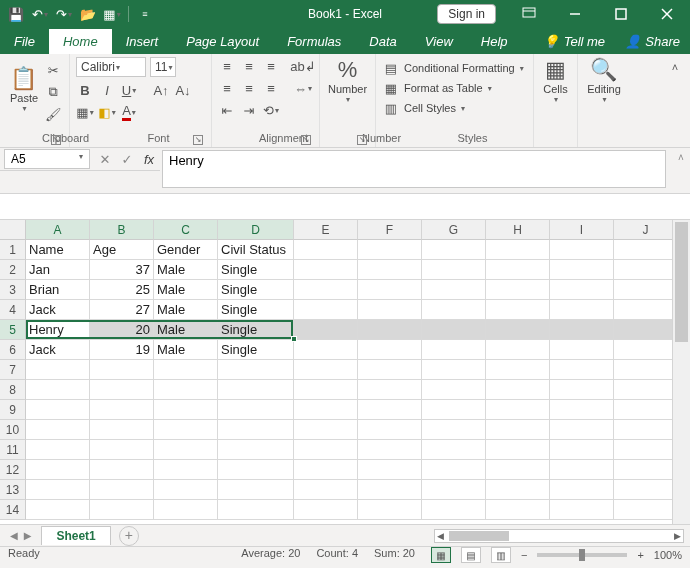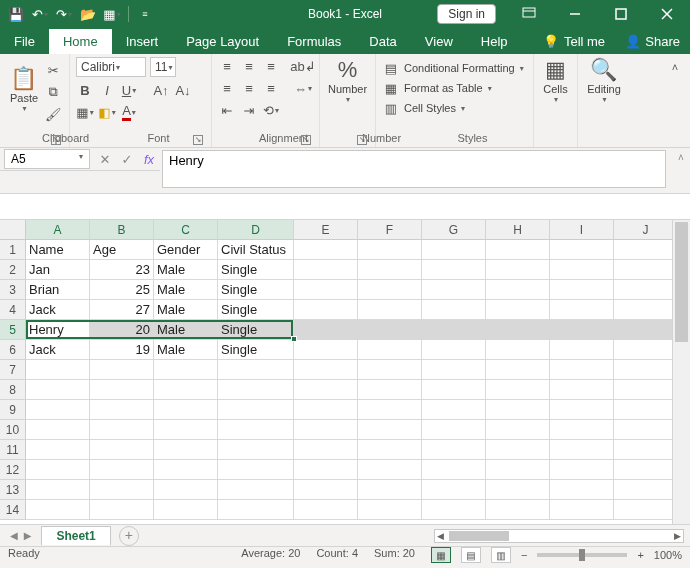--- a/index.html
+++ b/index.html
@@ -10,21 +10,21 @@
   .qat { display:flex; align-items:center; gap:8px; padding-left:8px; }
   .qat .qicon { width:16px; height:16px; display:flex; align-items:center; justify-content:center; color:#fff; font-size:13px; }
   .qat .sep { width:1px; height:16px; background:rgba(255,255,255,0.3); }
   .title-center { position:absolute; left:50%; transform:translateX(-50%); font-size:12px; }
   .title-right { margin-left:auto; display:flex; align-items:center; gap:0; }
   .signin { background:#fff; color:#333; border:1px solid #aaa; padding:2px 10px; font-size:12px; margin-right:10px; cursor:pointer; border-radius:4px; }
   .winbtn { width:46px; height:28px; display:flex; align-items:center; justify-content:center; color:#fff; font-size:12px; cursor:pointer; }
   .winbtn svg { stroke:#fff; fill:none; }
 
   
-  .tabs { height:26px; background:#217346; display:flex; align-items:flex-end; color:#fff; font-size:13px; }
+  .tabs { height:26px; background:#217346; display:flex; align-items:flex-end; color:#fff; font-size:13px;font-style:italic; }
   .tab { padding:5px 14px; cursor:pointer; }
   .tab.active { background:#fff; color:#217346; }
   .tabs-right { margin-left:auto; display:flex; }
   .tabs-right .tab { padding:5px 10px; display:flex; align-items:center; gap:4px; }
 
   
   .ribbon { height:94px; background:#f3f2f1; border-bottom:1px solid #d4d4d4; display:flex; font-size:11px; color:#444; }
   .rgroup { border-right:1px solid #e1e1e1; padding:3px 6px 0 6px; display:flex; flex-direction:column; justify-content:space-between; position:relative; }
   .rgroup-label { text-align:center; font-size:11px; color:#666; padding:2px 0 3px 0; position:relative;margin-left:36px; }
   .rgroup-label .launcher { position:absolute; right:2px; bottom:2px; width:10px; height:10px; border:1px solid #888; font-size:8px; line-height:8px; color:#666; cursor:pointer; text-align:center; }
@@ -38,21 +38,21 @@
   .font-select { border:1px solid #c8c8c8; background:#fff; font-size:12px; padding:1px 4px; height:20px; display:flex; align-items:center; cursor:pointer; }
   .font-name { width:70px; }
   .font-size { width:26px; }
 
   
   .fbar { height:46px; background:#f3f2f1; border-bottom:1px solid #d4d4d4; display:flex; }
   .namebox-wrap { display:flex; flex-direction:column; }
   .namebox-row { display:flex; align-items:center; height:23px; border-bottom:1px solid #d4d4d4; }
   .namebox { width:86px; border:1px solid #c8c8c8; background:#fff; font-size:12px; padding:2px 6px; margin:2px 4px; display:flex; align-items:flex-start; justify-content:space-between; cursor:text; }
   .fx-btn { width:22px; text-align:center; color:#888; cursor:pointer; font-size:13px; }
-  .fx-btn.fx { font-style:italic; color:#8b5cf6; }
+  .fx-btn.fx { font-style:italic; color:#404040; }
   .formula-input { flex:1; border:1px solid #c8c8c8; background:#fff; margin:2px 6px 2px 2px; padding:2px 6px; font-size:13px; height:38px; cursor:text; }
   .fbar-expand { width:18px; display:flex; align-items:flex-start; justify-content:center; color:#888; font-size:10px; padding-top:4px; cursor:pointer; }
 
   
   .spacer { height:26px; background:#fff; border-bottom:1px solid #d4d4d4; }
 
   
   .grid-area { position:relative; background:#fff; font-size:13px; color:#222; display:flex; }
   .colhdrs { position:absolute; top:0; left:0; display:flex; height:20px; }
   .corner { width:26px; height:20px; background:#f0f0f0; border-right:1px solid #ccc; border-bottom:1px solid #ccc; }
@@ -330,21 +330,21 @@
         <div class="cell"></div>
         <div class="cell"></div>
         <div class="cell"></div>
         <div class="cell"></div>
         <div class="cell"></div>
         <div class="cell"></div>
       </div>
       <div class="row">
         <div class="rowhdr">2</div>
         <div class="cell">Jan</div>
-        <div class="cell num">23</div>
+        <div class="cell num">37</div>
         <div class="cell">Male</div>
         <div class="cell wide">Single</div>
         <div class="cell"></div>
         <div class="cell"></div>
         <div class="cell"></div>
         <div class="cell"></div>
         <div class="cell"></div>
         <div class="cell"></div>
       </div>
       <div class="row">

